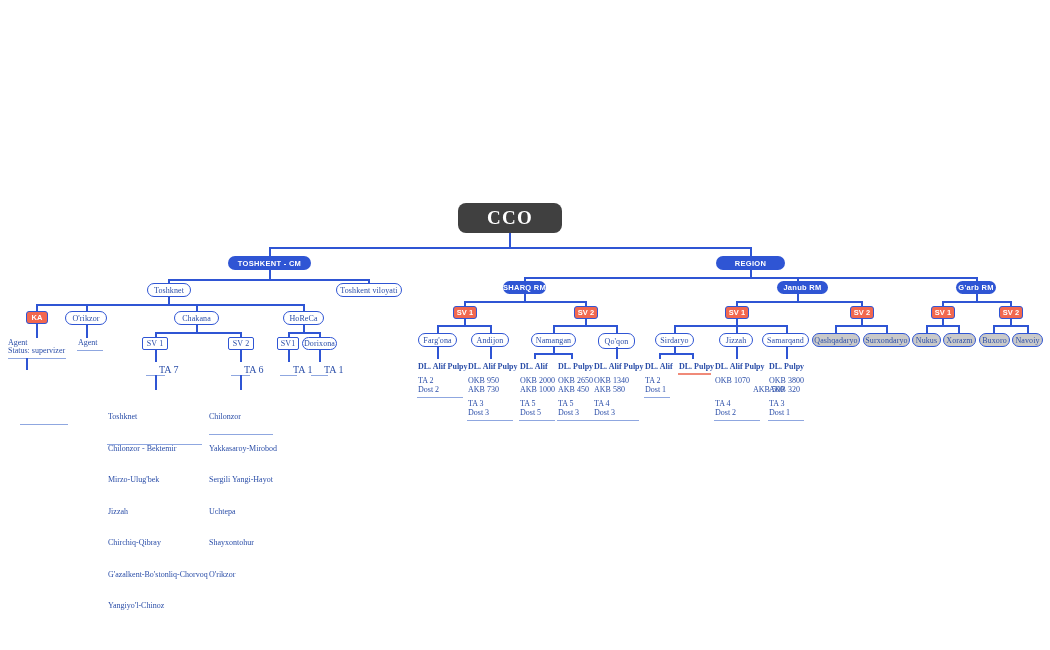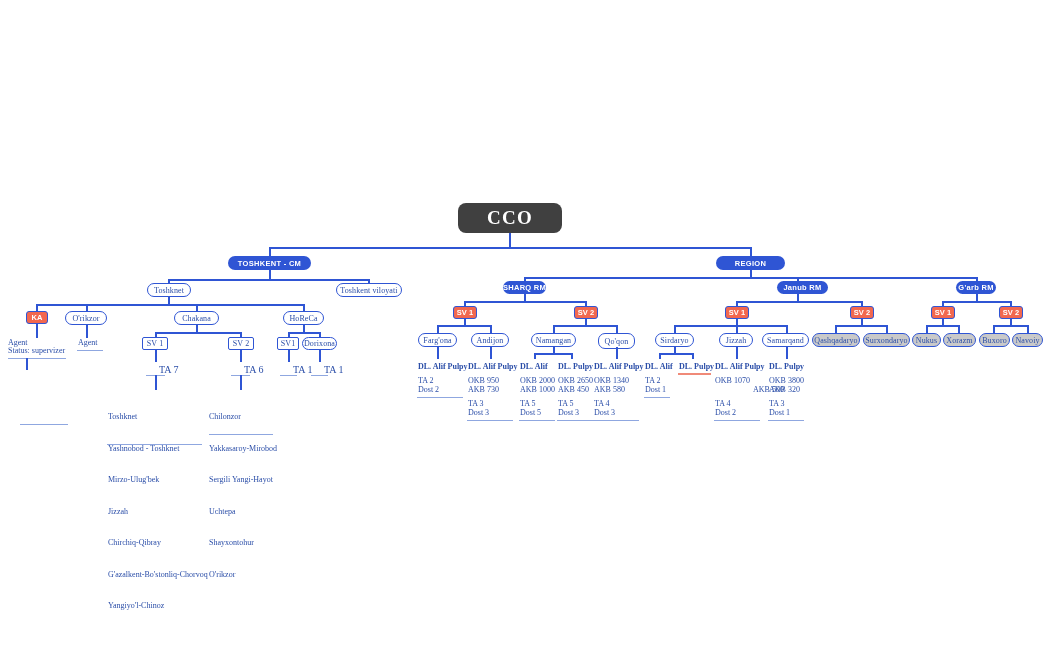--- a/index.html
+++ b/index.html
@@ -188,21 +188,21 @@
   <div class="ln lnv" style="left:240px;top:350px;height:12px;"></div>
   <div class="ta-lab" style="left:147px;top:364px;">TA 7</div>
   <div class="ta-lab" style="left:232px;top:364px;">TA 6</div>
   <div class="rule" style="left:146px;top:375px;width:19px;"></div>
   <div class="rule" style="left:231px;top:375px;width:19px;"></div>
   <div class="ln lnv" style="left:155px;top:375px;height:15px;"></div>
   <div class="ln lnv" style="left:240px;top:375px;height:15px;"></div>
 
   <div class="tblk" style="left:108px;top:391px;">
     <div>Toshknet</div>
-    <div>Yashnobod - Toshknet</div>
+    <div>Chilonzor - Bektemir</div>
     <div>Mirzo-Ulug'bek</div>
     <div>Jizzah</div>
     <div>Chirchiq-Qibray</div>
     <div>G'azalkent-Bo'stonliq-Chorvoq</div>
     <div>Yangiyo'l-Chinoz</div>
   </div>
   <div class="rule" style="left:107px;top:444px;width:95px;"></div>
 
   <div class="tblk" style="left:209px;top:391px;">
     <div>Chilonzor</div>

